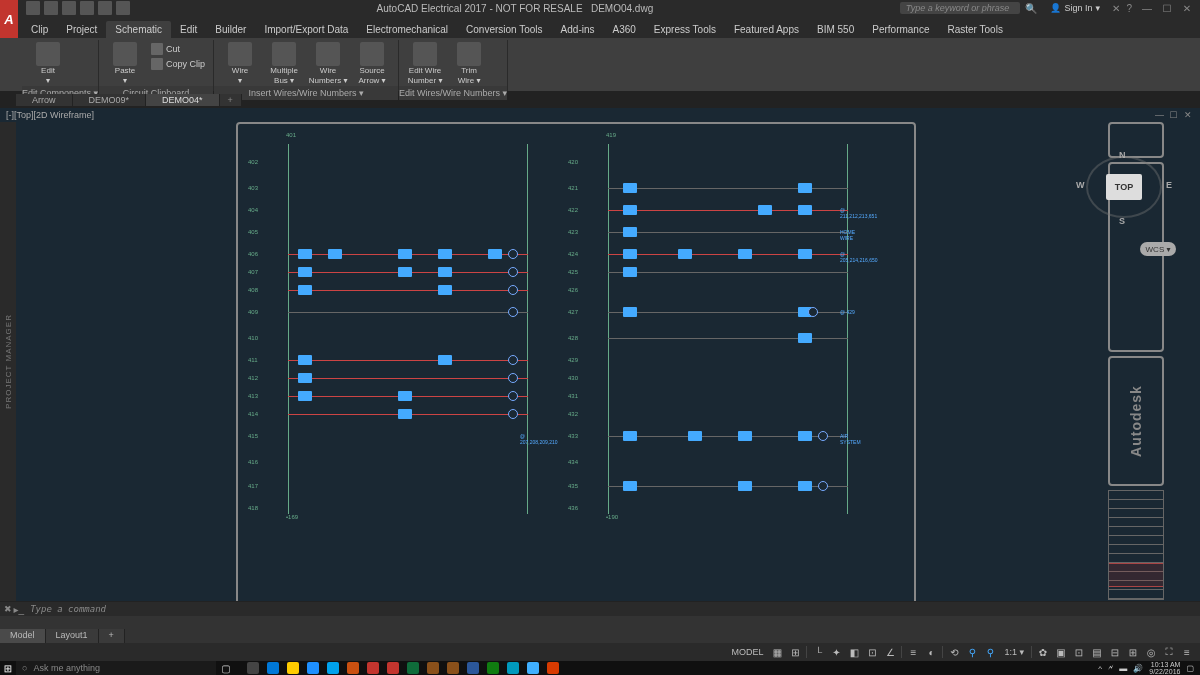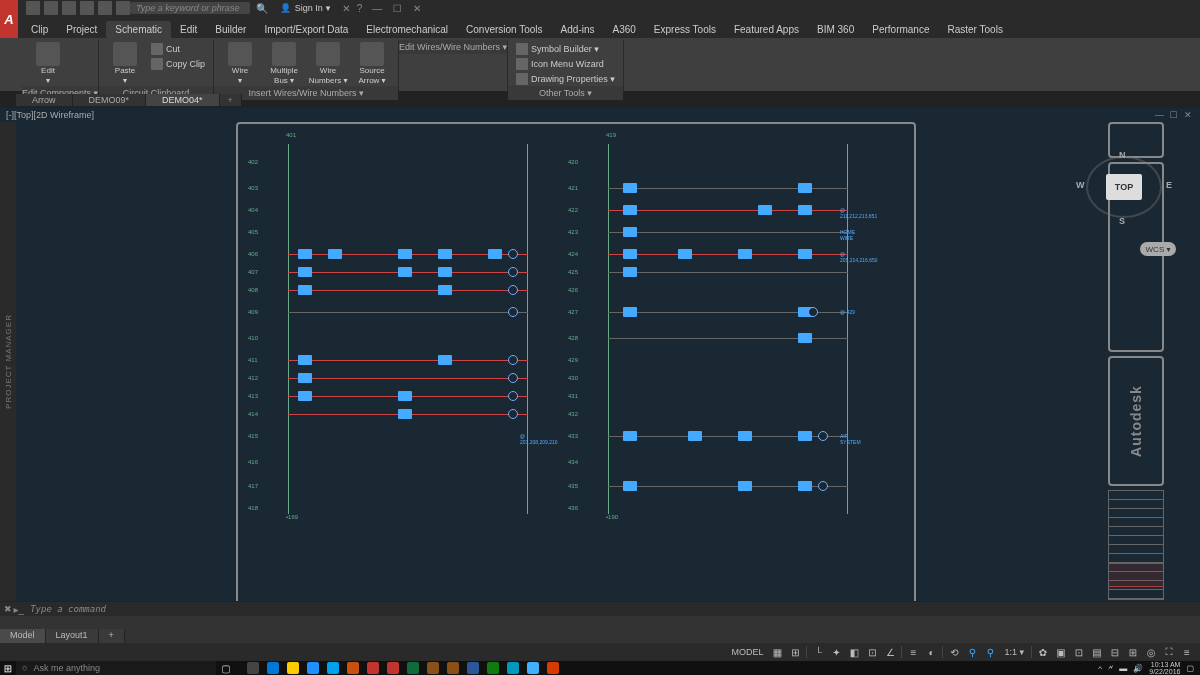--- a/index.html
+++ b/index.html
@@ -101,20 +101,23 @@
 
 <div class="titlebar">
   <div class="app-logo">A</div>
   <div class="qat">
     <span></span>
     <span></span>
     <span></span>
     <span></span>
     <span></span>
     <span></span>
+  </div>
+  <div class="title-text">
+    <span>AutoCAD Electrical 2017 - NOT FOR RESALE</span>&nbsp;&nbsp;&nbsp;<span>DEMO04.dwg</span>
   </div>
   <div class="title-right">
     <div class="search-box">Type a keyword or phrase</div>
     <div style="color:#888">🔍</div>
     <div class="signin">👤 <span>Sign In</span> ▾</div>
     <div style="color:#888">✕</div>
     <div style="color:#888">?</div>
     <div class="win-btns">
       <span>—</span>
       <span>☐</span>
@@ -129,21 +132,21 @@
     <div class="menutab active">Schematic</div>
     <div class="menutab">Edit</div>
     <div class="menutab">Builder</div>
     <div class="menutab">Import/Export Data</div>
     <div class="menutab">Electromechanical</div>
     <div class="menutab">Conversion Tools</div>
     <div class="menutab">Add-ins</div>
     <div class="menutab">A360</div>
     <div class="menutab">Express Tools</div>
     <div class="menutab">Featured Apps</div>
-    <div class="menutab">BIM 360</div>
+    <div class="menutab">BIM 550</div>
     <div class="menutab">Performance</div>
     <div class="menutab">Raster Tools</div>
   </div>
 
 <div class="ribbon" id="ribbon">
     <div class="ribbon-panel">
       <div class="ribbon-panel-content">
         <div class="ribbon-big">
           <div class="ico"></div>
           <span>Edit</span>
@@ -185,31 +188,33 @@
         </div>
         <div class="ribbon-big">
           <div class="ico"></div>
           <span>Source</span>
           <span>Arrow ▾</span>
         </div>
       </div>
       <div class="ribbon-panel-title">Insert Wires/Wire Numbers ▾</div>
     </div>
     <div class="ribbon-panel">
+      <div class="ribbon-panel-content">
+        <div class="ribbon-big">
+          <div class="ico"></div>
+          <span>Edit Wire</span>
+          <span>Number ▾</span>
+        </div>
+        <div class="ribbon-big">
+          <div class="ico"></div>
+          <span>Trim</span>
+          <span>Wire ▾</span>
+        </div>
+      </div>
       <div class="ribbon-panel-title">Edit Wires/Wire Numbers ▾</div>
-    </div>
-    <div class="ribbon-panel">
-      <div class="ribbon-panel-content">
-        <div class="ribbon-small-col">
-          <div class="ribbon-small"><div class="ico-s"></div>Symbol Builder ▾</div>
-          <div class="ribbon-small"><div class="ico-s"></div>Icon Menu Wizard</div>
-          <div class="ribbon-small"><div class="ico-s"></div>Drawing Properties ▾</div>
-        </div>
-      </div>
-      <div class="ribbon-panel-title">Other Tools ▾</div>
     </div>
   </div>
 
 <div class="doctabs" id="doctabs">
     <div class="doctab">Arrow</div>
     <div class="doctab">DEMO09*</div>
     <div class="doctab active">DEMO04*</div>
     <div class="doctab plus">+</div>
   </div>
 

